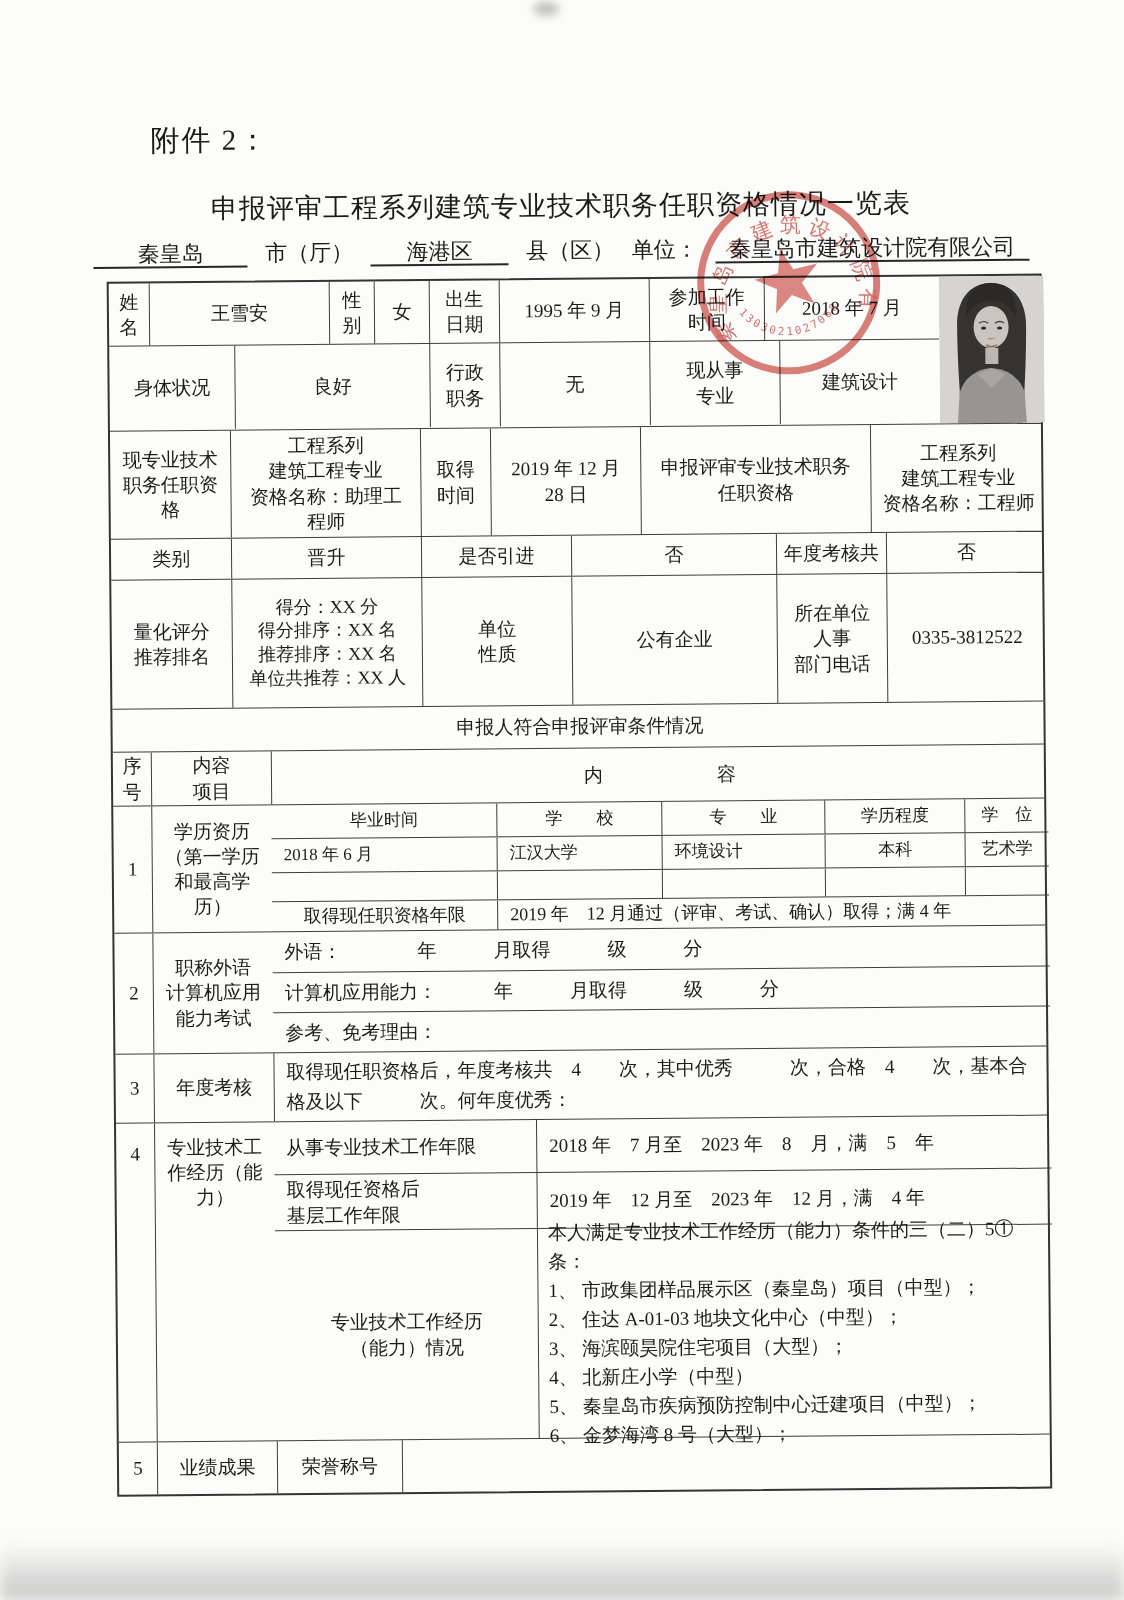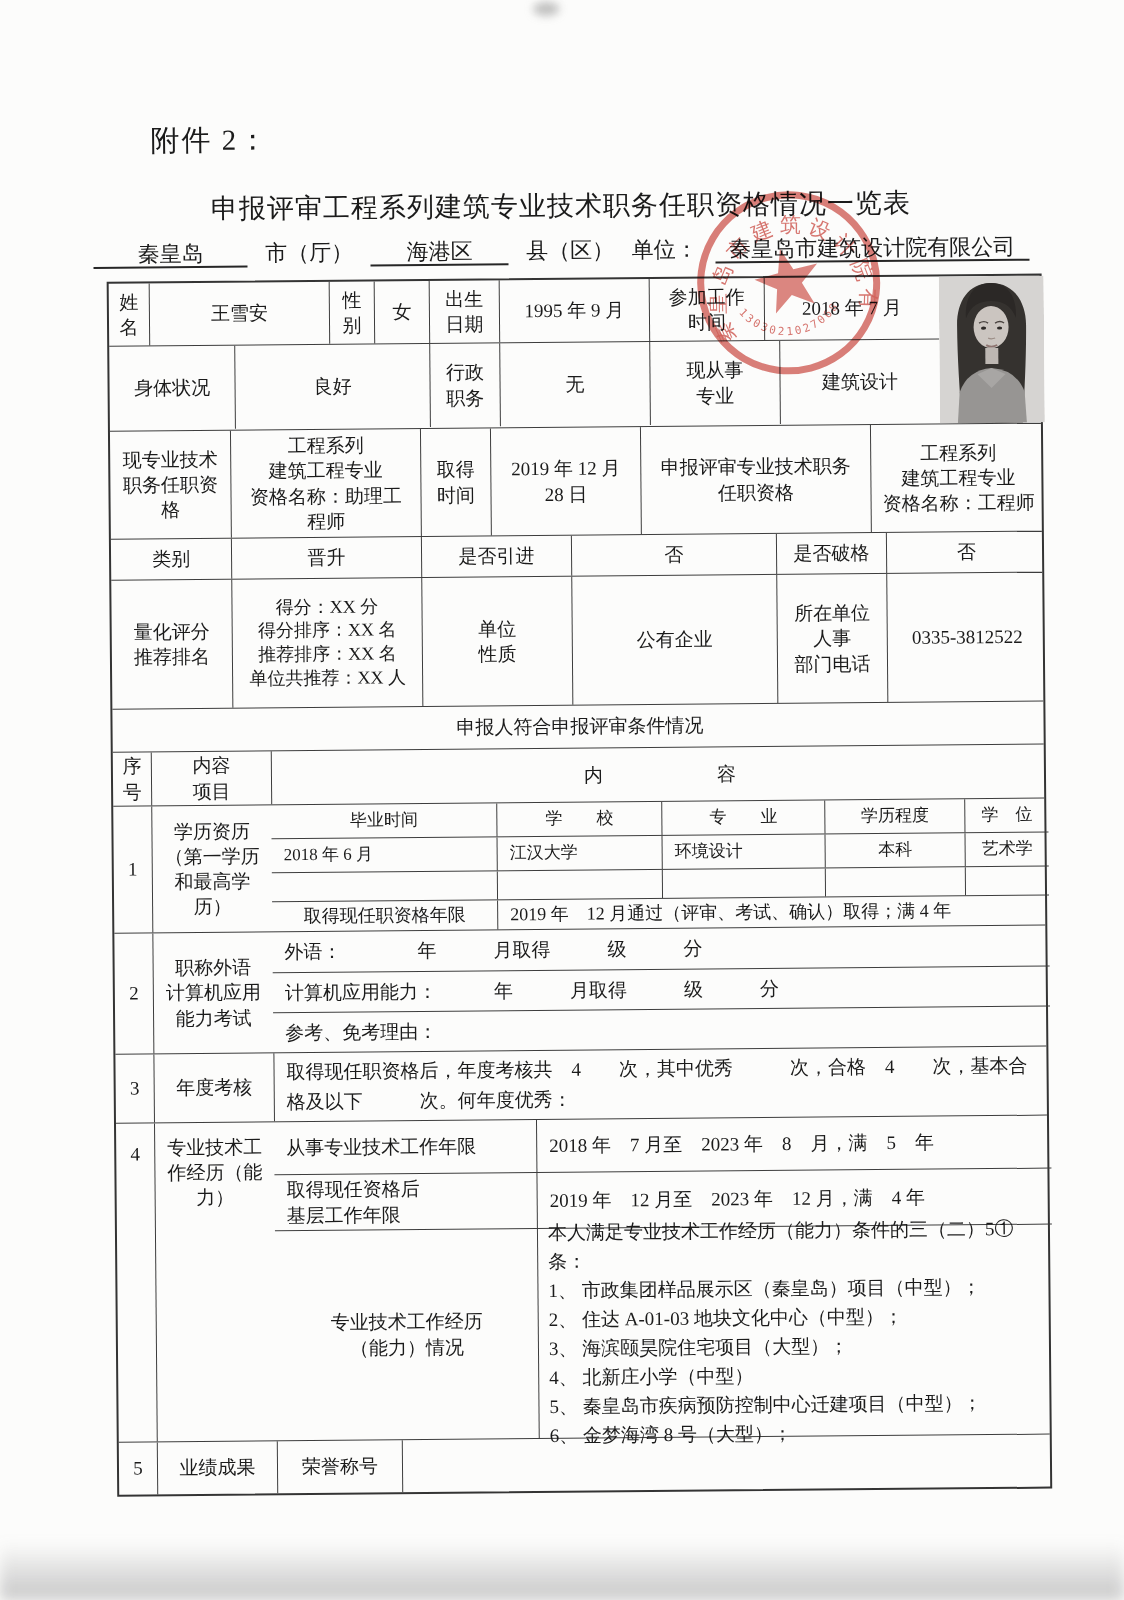--- a/index.html
+++ b/index.html
@@ -132,21 +132,21 @@
         <div class="c" style="width:175px">工程系列
 建筑工程专业
 资格名称：工程师</div>
       </div>
 
       <div class="row" style="height:40px">
         <div class="c" style="width:120px">类别</div>
         <div class="c" style="width:190px">晋升</div>
         <div class="c" style="width:150px">是否引进</div>
         <div class="c" style="width:205px">否</div>
-        <div class="c" style="width:110px">是否破格</div>
+        <div class="c" style="width:110px">年度考核共</div>
         <div class="c" style="width:160px">否</div>
       </div>
 
       <div class="row" style="height:128px">
         <div class="c" style="width:120px">量化评分
 推荐排名</div>
         <div class="c" style="width:190px;font-size:18px">得分：XX 分
 得分排序：XX 名
 推荐排序：XX 名
 单位共推荐：XX 人</div>

